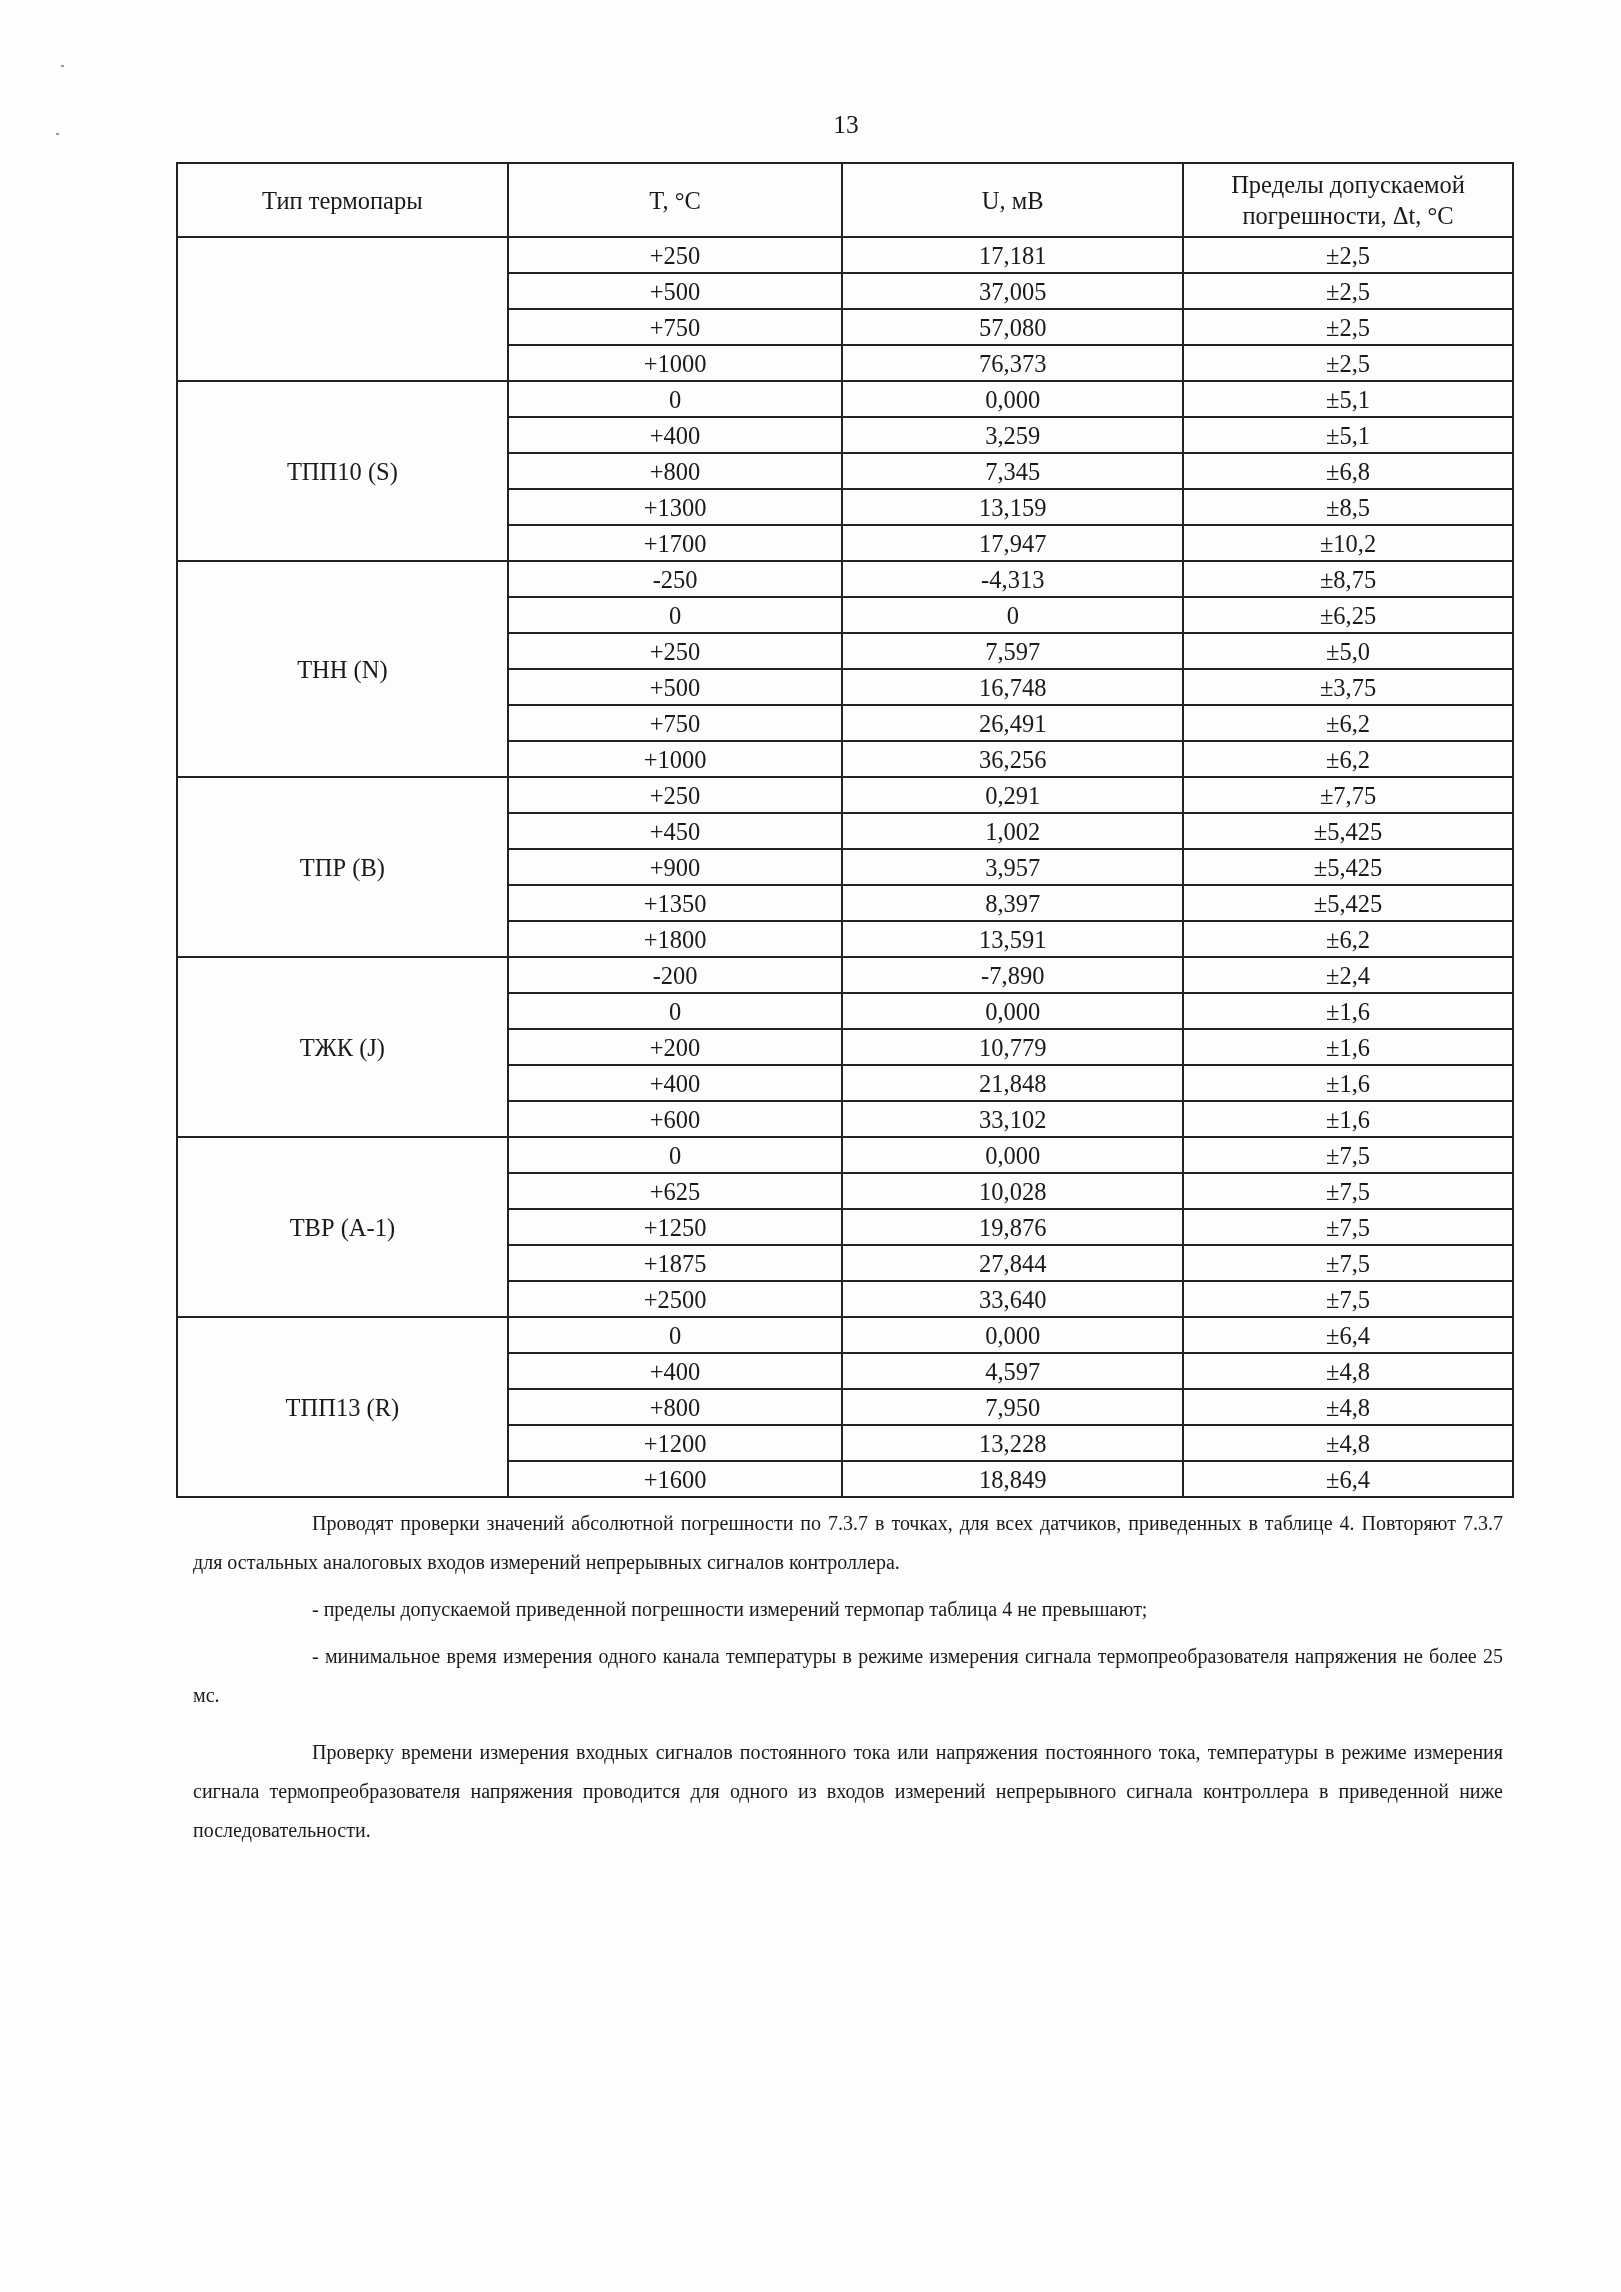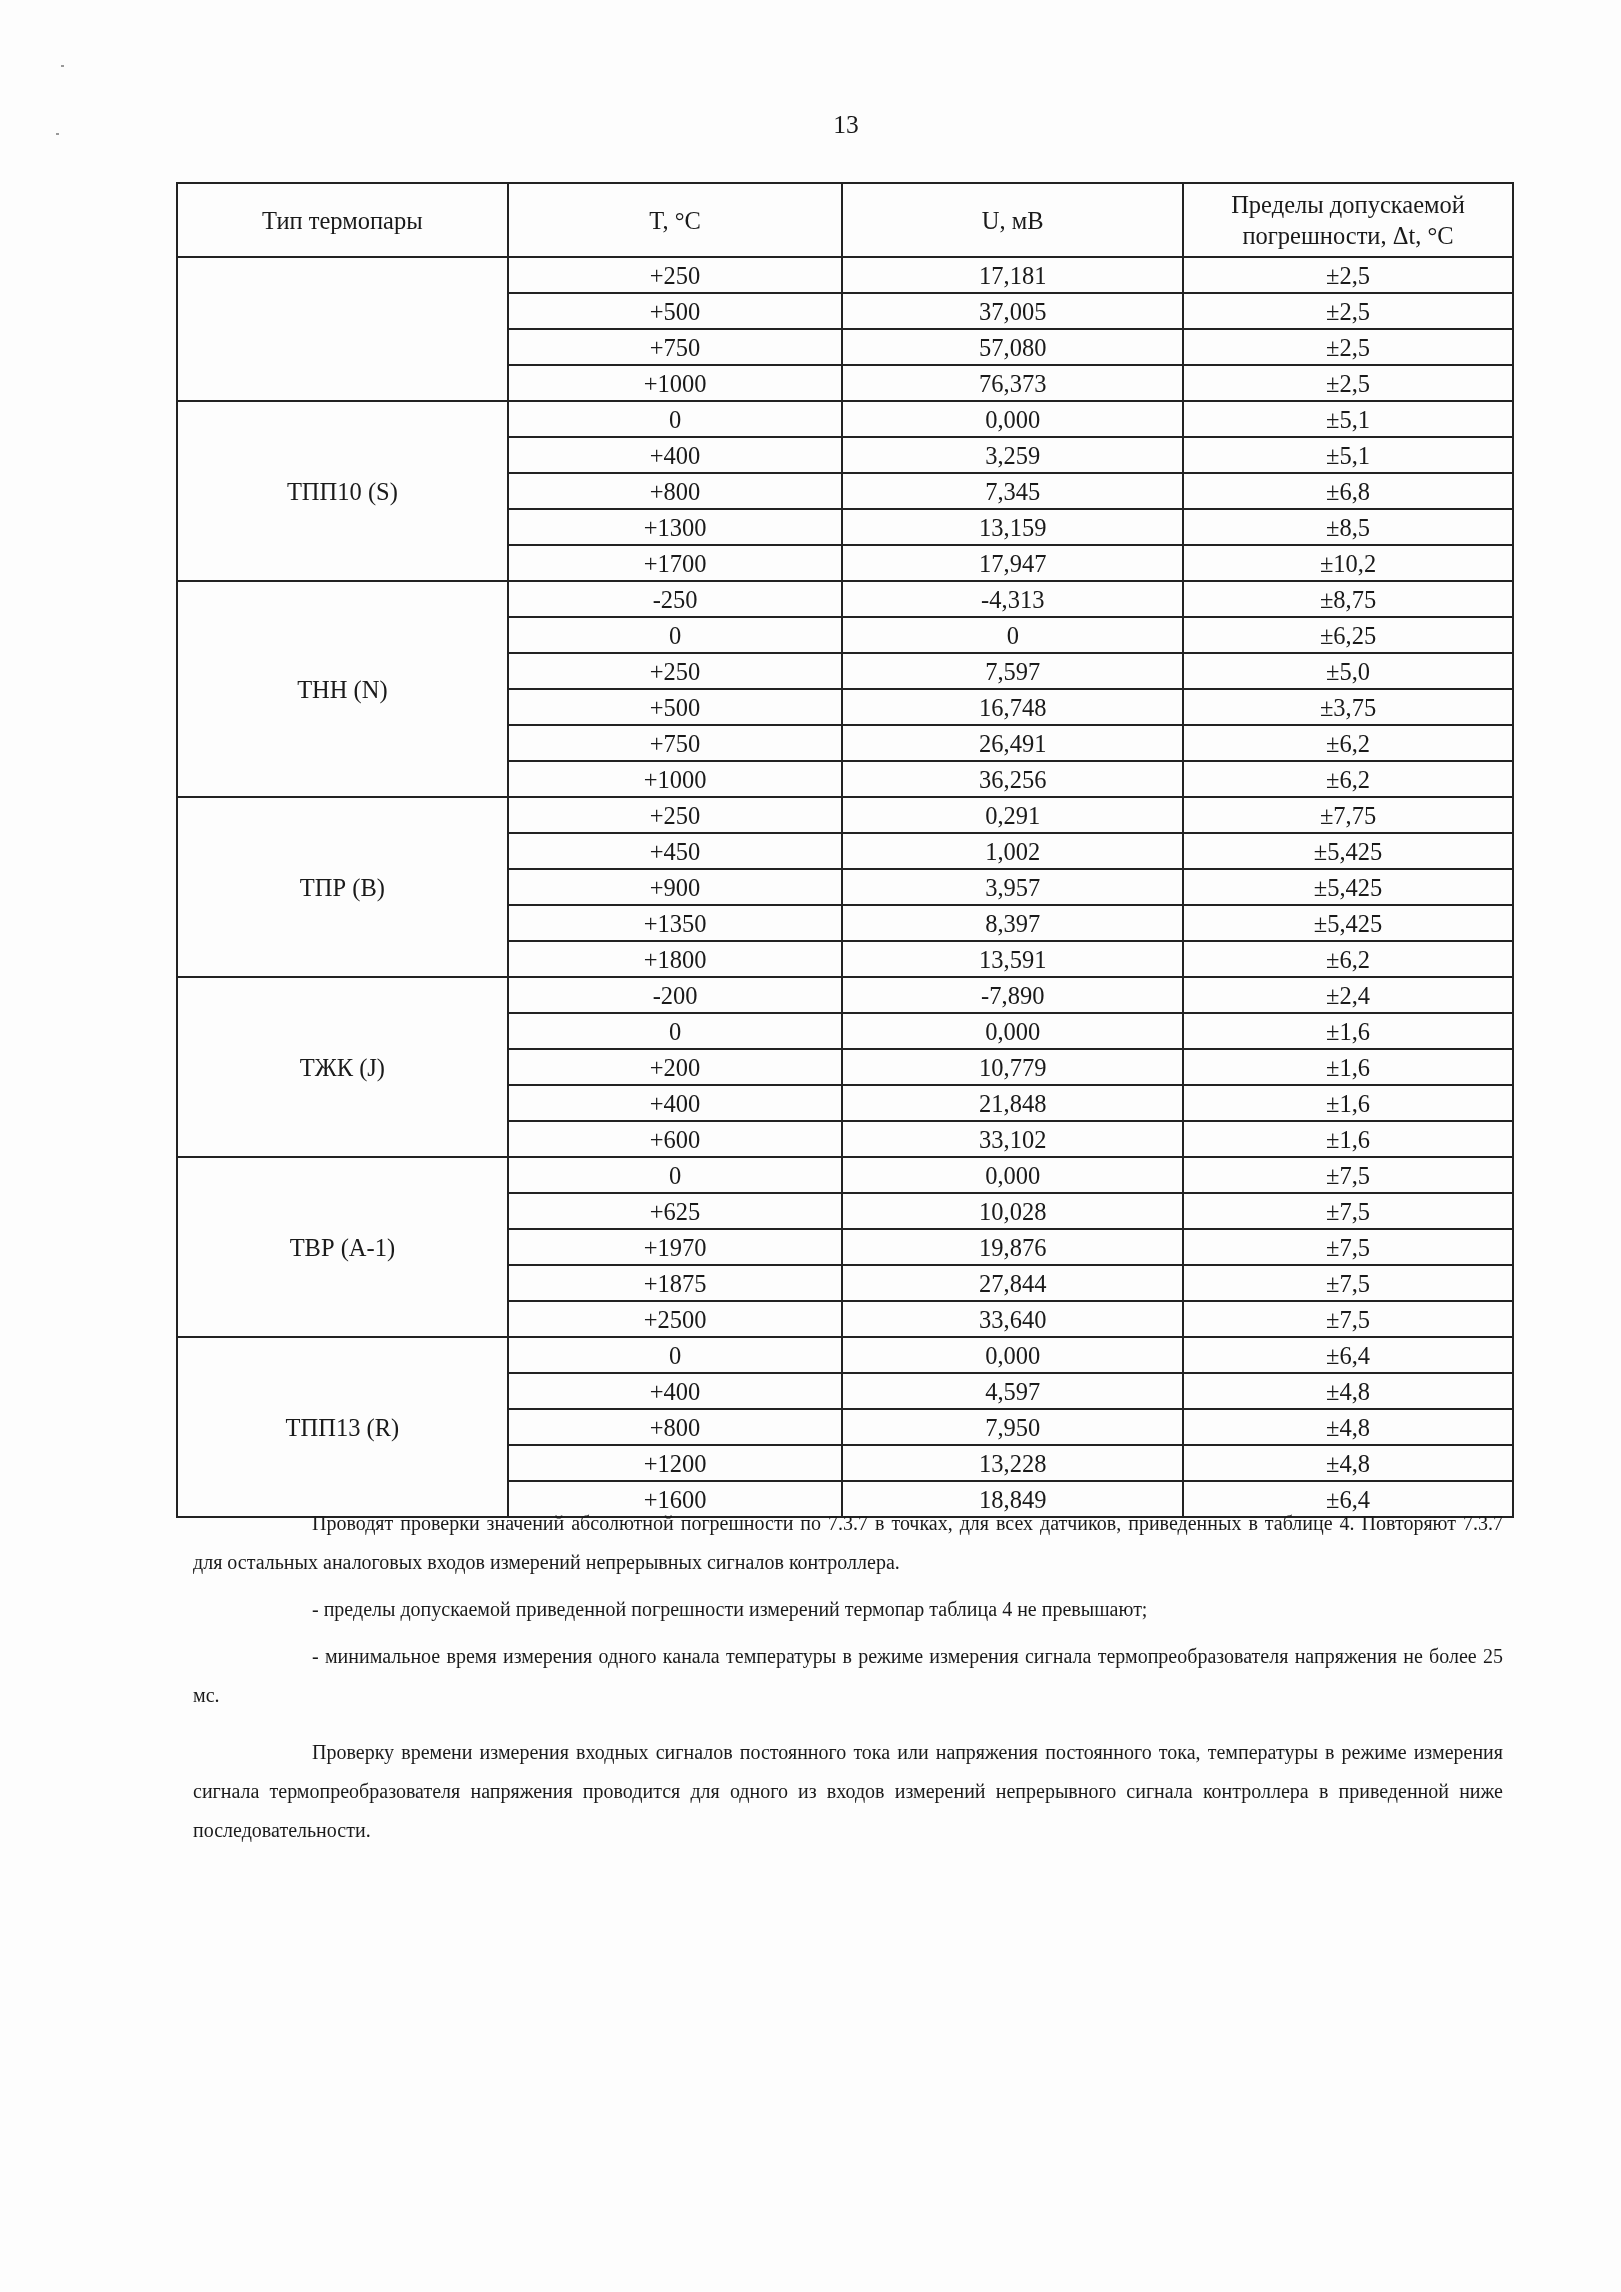--- a/index.html
+++ b/index.html
@@ -9,21 +9,21 @@
     position: relative;
     overflow: hidden;
     font-family: "Liberation Serif", "DejaVu Serif", serif;
     color: #1a1a1a;
   }
   .page-number {
     position: absolute; top: 110px; left: 0; width: 1692px;
     text-align: center; font-size: 25.5px;
   }
   table.main {
-    position: absolute; left: 176px; top: 182px;
+    position: absolute; left: 176px; top: 162px;
     width: 1338px;
     border-collapse: collapse;
     font-size: 24.5px;
   }
   table.main td, table.main th {
     border: 2px solid #222;
     text-align: center;
     vertical-align: middle;
     padding: 0;
     font-weight: normal;
@@ -202,21 +202,21 @@
         <td>0</td>
         <td>0,000</td>
         <td>±7,5</td>
       </tr>
       <tr>
         <td>+625</td>
         <td>10,028</td>
         <td>±7,5</td>
       </tr>
       <tr>
-        <td>+1970</td>
+        <td>+1250</td>
         <td>19,876</td>
         <td>±7,5</td>
       </tr>
       <tr>
         <td>+1875</td>
         <td>27,844</td>
         <td>±7,5</td>
       </tr>
       <tr>
         <td>+2500</td>

